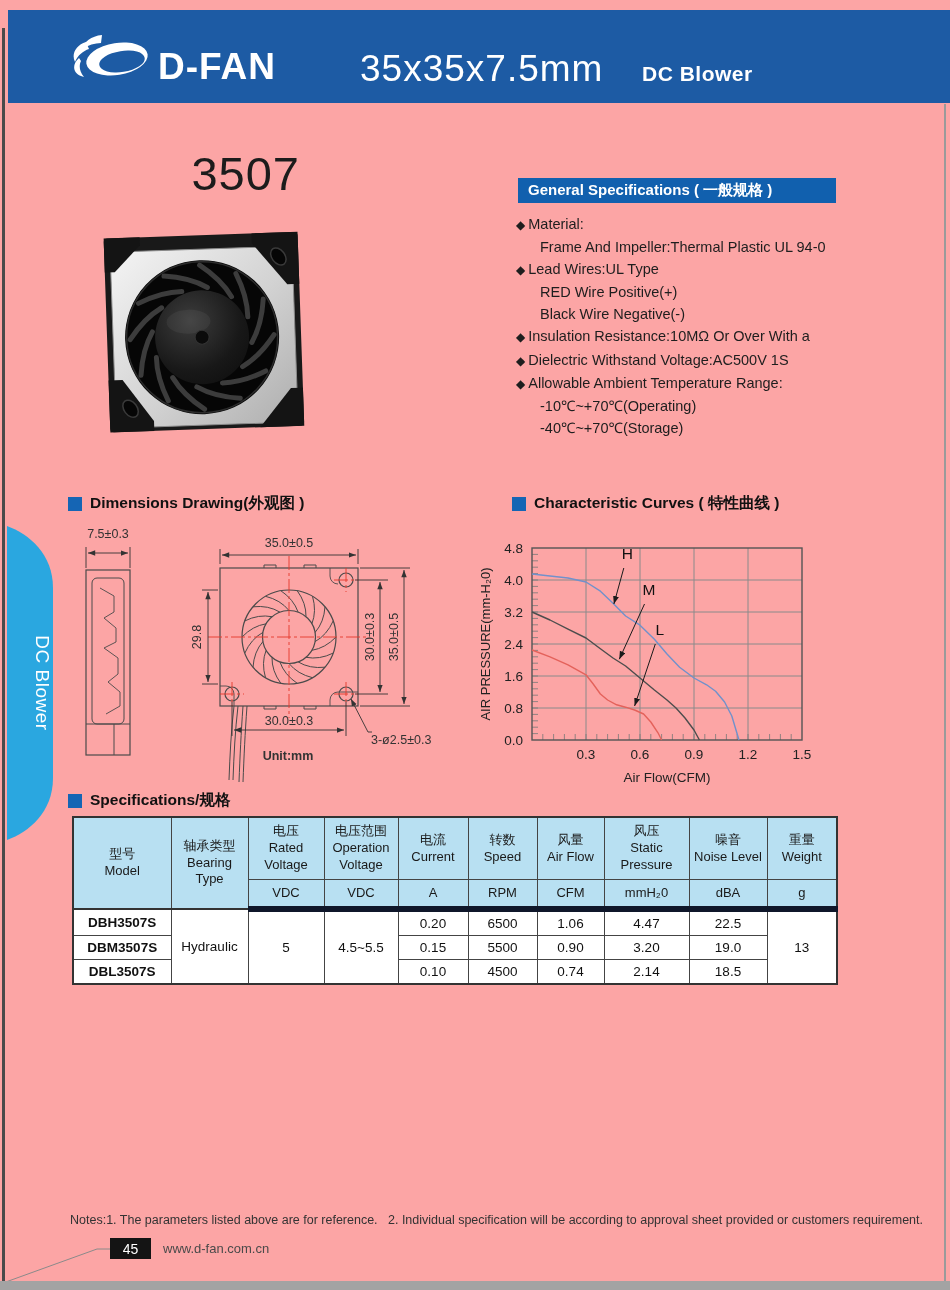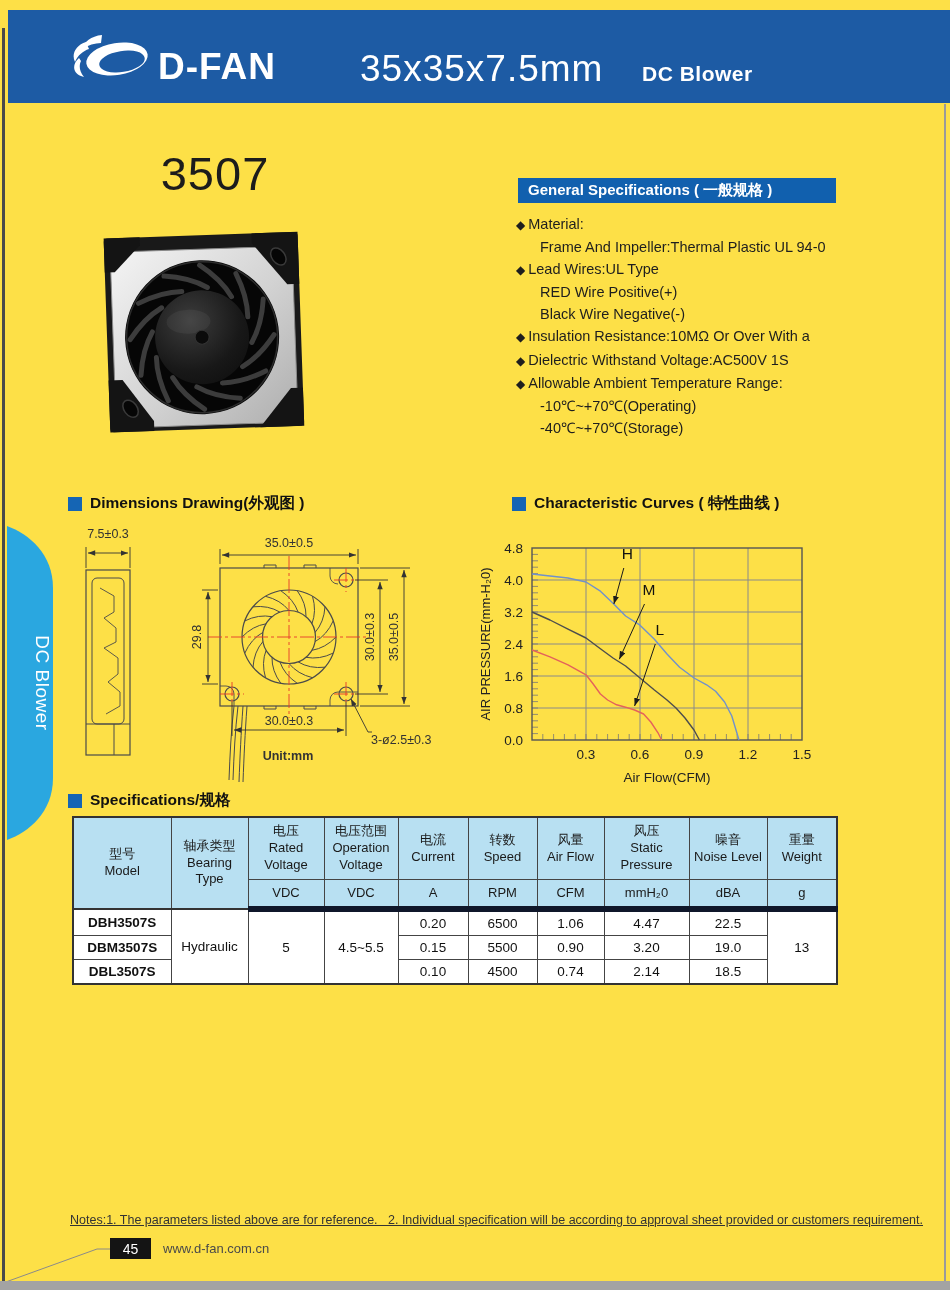--- a/index.html
+++ b/index.html
@@ -1,32 +1,32 @@
 <!DOCTYPE html>
 <html><head>
 <meta charset="utf-8">
 <style>
   html,body{margin:0;padding:0;background:#e9e9e9;}
-  .page{position:relative;width:950px;height:1290px;background:#fde047;overflow:hidden;
+  .page{position:relative;width:950px;height:1290px;background:#fca5a5;overflow:hidden;
         font-family:"Liberation Sans",sans-serif;color:#222;}
   
   .left-rule{position:absolute;left:2px;top:28px;width:3px;height:1253px;background:#4a4a4a;}
   .right-rule{position:absolute;left:944px;top:104px;width:2px;height:1178px;background:#9a9a9a;}
   .bottom-bar{position:absolute;left:0;top:1281px;width:950px;height:9px;background:#a3a3a3;}
   
   .banner{position:absolute;left:8px;top:10px;width:942px;height:93px;background:#1d5ba4;}
   .logo-svg{position:absolute;left:64px;top:22px;}
   .logo-text{position:absolute;left:150px;top:36px;font-size:37px;font-weight:bold;color:#fff;letter-spacing:1px;}
   .size-title{position:absolute;left:352px;top:38px;font-size:37px;font-weight:500;color:#fff;letter-spacing:1px;}
   .type-title{position:absolute;left:634px;top:52px;font-size:21px;font-weight:bold;color:#fff;letter-spacing:0.5px;}
   
   .side-tab{position:absolute;left:7px;top:516px;}
   .side-tab text{font-family:"Liberation Sans",sans-serif;font-size:19px;fill:#fff;letter-spacing:0.5px;}
   
-  .model-number{position:absolute;left:130px;top:146px;width:170px;text-align:center;
+  .model-number{position:absolute;left:130px;top:146px;width:170px;text-align:right;
                 font-size:47px;font-weight:500;color:#1c1c1c;letter-spacing:1px;}
   .product-photo{position:absolute;left:95px;top:219px;}
   
   .gs-bar{position:absolute;left:518px;top:178px;width:318px;height:25px;background:#1160ae;
           display:flex;align-items:center;padding-left:10px;box-sizing:border-box;text-align:center;}
   .gs-bar span{color:#fff;font-size:15px;font-weight:600;}
   .gs-list{position:absolute;left:516px;top:213px;width:420px;}
   .gs-line{font-size:14.5px;line-height:22.1px;color:#1e1e1e;display:flex;align-items:baseline;}
   .gs-line .dia{font-size:12px;margin-right:3px;color:#1e1e1e;}
   .gs-line.cont{padding-left:24px;}
@@ -45,21 +45,21 @@
   .spec-table{position:absolute;left:72px;top:816px;width:764px;border-collapse:collapse;table-layout:fixed;}
   .spec-table th,.spec-table td{border:1px solid #444;text-align:center;vertical-align:middle;padding:0 2px;}
   .spec-table{border:2px solid #333;}
   .spec-table thead th{background:#b8e0f2;font-weight:normal;font-size:13px;line-height:1.3;color:#1a1a1a;}
   .spec-table .hrow1 th{height:61px;}
   .spec-table .hrow2 th{height:26px;border-bottom:6px solid #0f172a;}
   .spec-table th.span2{border-bottom:2px solid #333;}
   .spec-table tbody td{height:23px;font-size:13.5px;color:#111;background:#fff;}
   .spec-table tbody td.model-cell{font-weight:600;margin-left:24px;}
   
-  .notes{position:absolute;left:70px;top:1213px;font-size:12.5px;color:#333;white-space:pre;text-decoration:underline;}
+  .notes{position:absolute;left:70px;top:1213px;font-size:12.5px;color:#333;white-space:pre;}
   .corner-svg{position:absolute;left:3px;top:1243px;}
   .page-badge{position:absolute;left:110px;top:1238px;width:41px;height:21px;background:#141414;
               color:#fff;font-size:14px;display:flex;align-items:center;justify-content:center;}
   .website{position:absolute;left:163px;top:1241px;font-size:13px;color:#4a4a4a;}
 </style>
 </head>
 <body>
 
 <div class="page">
 

